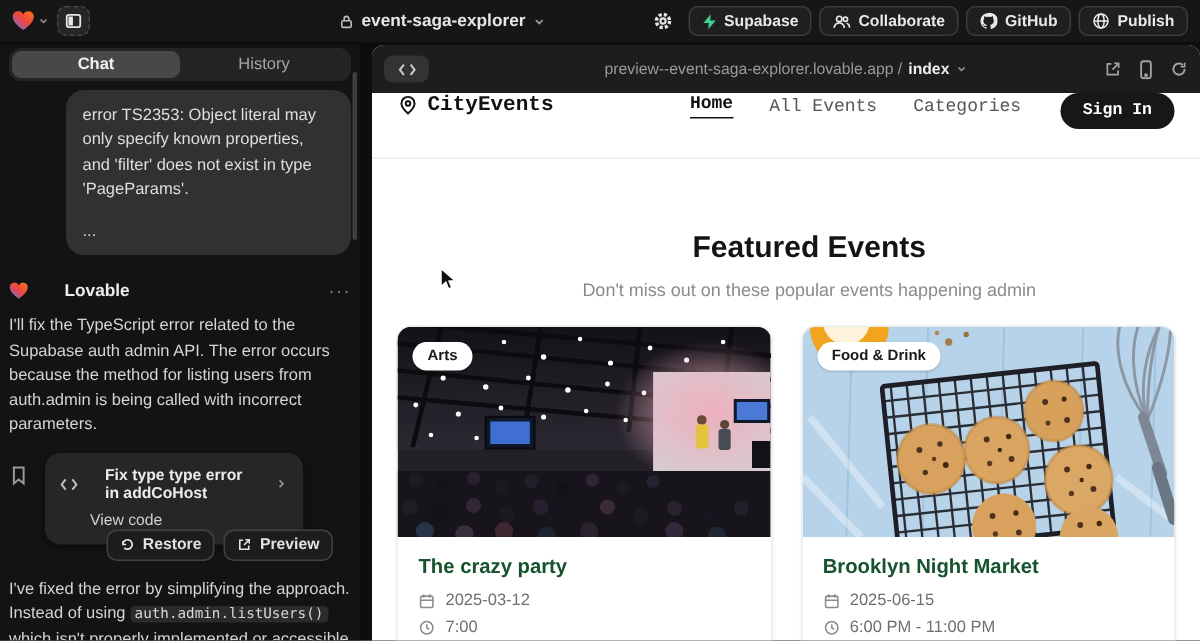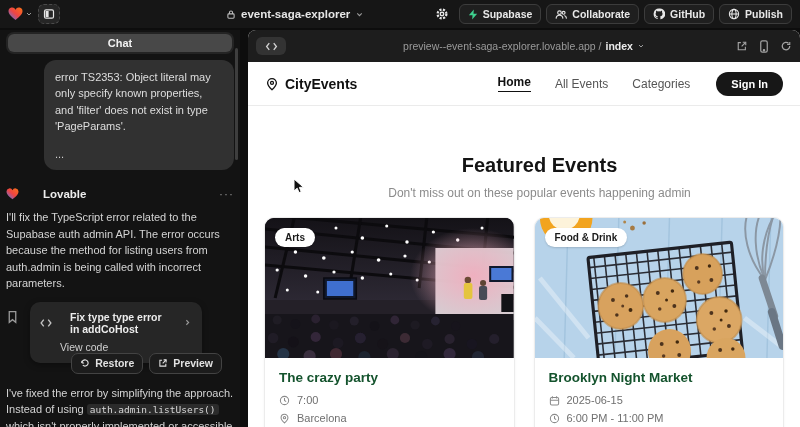--- a/index.html
+++ b/index.html
@@ -66,22 +66,22 @@
   .pv-code-btn { width:30px; height:18px; background:#333; border-radius:6px;
     display:flex; align-items:center; justify-content:center; color:#cfcfcf; cursor:pointer; }
   .pv-url { position:absolute; left:0; right:0; display:flex; align-items:center;
     justify-content:center; gap:4px; font-size:10.5px; color:#9a9a9a; pointer-events:none; }
   .pv-url .pg { color:#ececec; font-weight:600; }
   .pv-right { margin-left:auto; display:flex; align-items:center; gap:11px;
     color:#a3a3a3; position:relative; z-index:1; }
 
   
   .site { height:369px; background:#fff; overflow:hidden; }
-  .site-header { height:44px; display:flex; align-items:center; padding:0 17px;
-    border-bottom:1px solid #ebebeb; }
+  .site-header { height:44px; display:flex; align-items:flex-start; padding:0 17px;
+    border-bottom:1px solid #ebebeb;font-family:Liberation Mono, monospace; }
   .brand { display:flex; align-items:center; gap:6px; color:#111;
     font-size:14px; font-weight:700; }
   .nav { margin-left:auto; display:flex; align-items:center; gap:24px; font-size:12px; }
   .nav-item { color:#555; cursor:pointer; }
   .nav-item.active { color:#111; font-weight:600; border-bottom:1.5px solid #111;
     padding-bottom:2px; }
   .signin { margin-left:26px; background:#171717; color:#fff; font-size:11px;
     font-weight:600; border-radius:999px; padding:6px 15px; cursor:pointer; }
   .hero { text-align:center; margin-top:48px;margin-left:31px; }
   .hero h1 { font-size:20px; font-weight:700; color:#141414; }
@@ -195,20 +195,21 @@
           </svg>
         </span>
         <span>Publish</span>
       </span>
     </div>
   </div>
 
   <div class="chat">
     <div class="tabs">
       <span class="tab active">Chat</span>
+      <span class="tab">History</span>
     </div>
 
     <div class="bubble">
       <span>error TS2353: Object literal may only specify known properties, and 'filter' does not exist in type 'PageParams'.</span>
       <div class="bubble-more">...</div>
     </div>
 
     <div class="asst-head">
       <span class="ico">
         <svg width="13" height="12" viewBox="0 0 16 15">
@@ -435,20 +436,29 @@
                   <circle cx="154" cy="139" r="6" fill="#15141a"></circle>
                 <circle cx="182" cy="136" r="6" fill="#32283c"></circle>
                   <circle cx="210" cy="139" r="6" fill="#222634"></circle>
               </g>
             </svg>
             <span class="badge">Arts</span>
           </div>
           <div class="card-body">
             <div class="card-title">The crazy party</div>
             <div class="meta">
+              <div class="meta-row">
+                <span class="ico">
+                  <svg width="11" height="11" viewBox="0 0 16 16" fill="none" stroke="currentColor" stroke-width="1.5">
+                    <rect x="2" y="3.5" width="12" height="11" rx="2"></rect>
+                      <path d="M5 1.8 V5 M11 1.8 V5 M2 7.5 h12"></path>
+                  </svg>
+                </span>
+                <span>2025-03-12</span>
+              </div>
               <div class="meta-row">
                 <span class="ico">
                   <svg width="11" height="11" viewBox="0 0 16 16" fill="none" stroke="currentColor" stroke-width="1.5">
                     <circle cx="8" cy="8" r="6"></circle>
                       <path d="M8 4.5 V8 l2.4 1.6"></path>
                   </svg>
                 </span>
                 <span>7:00</span>
               </div>
               <div class="meta-row">

